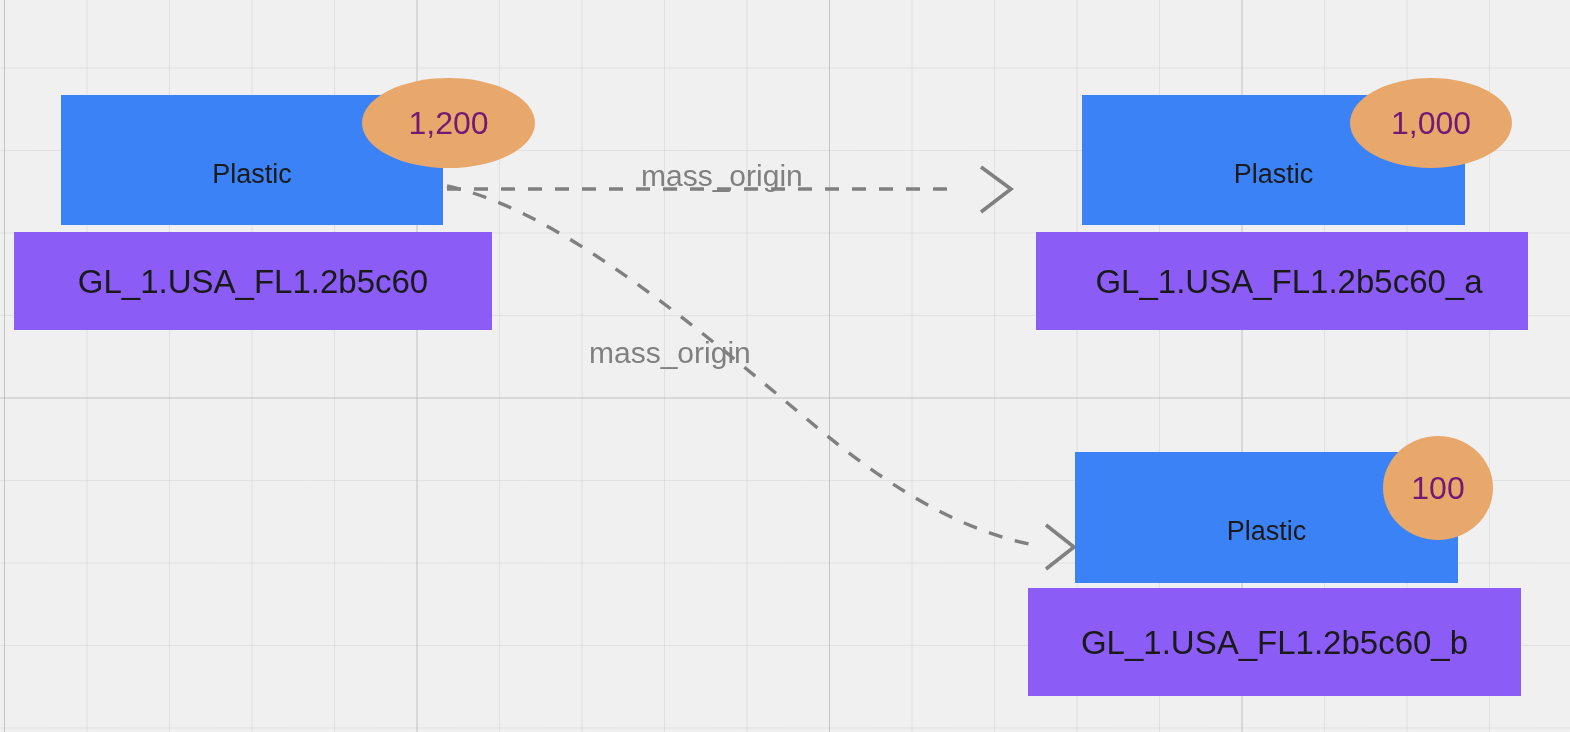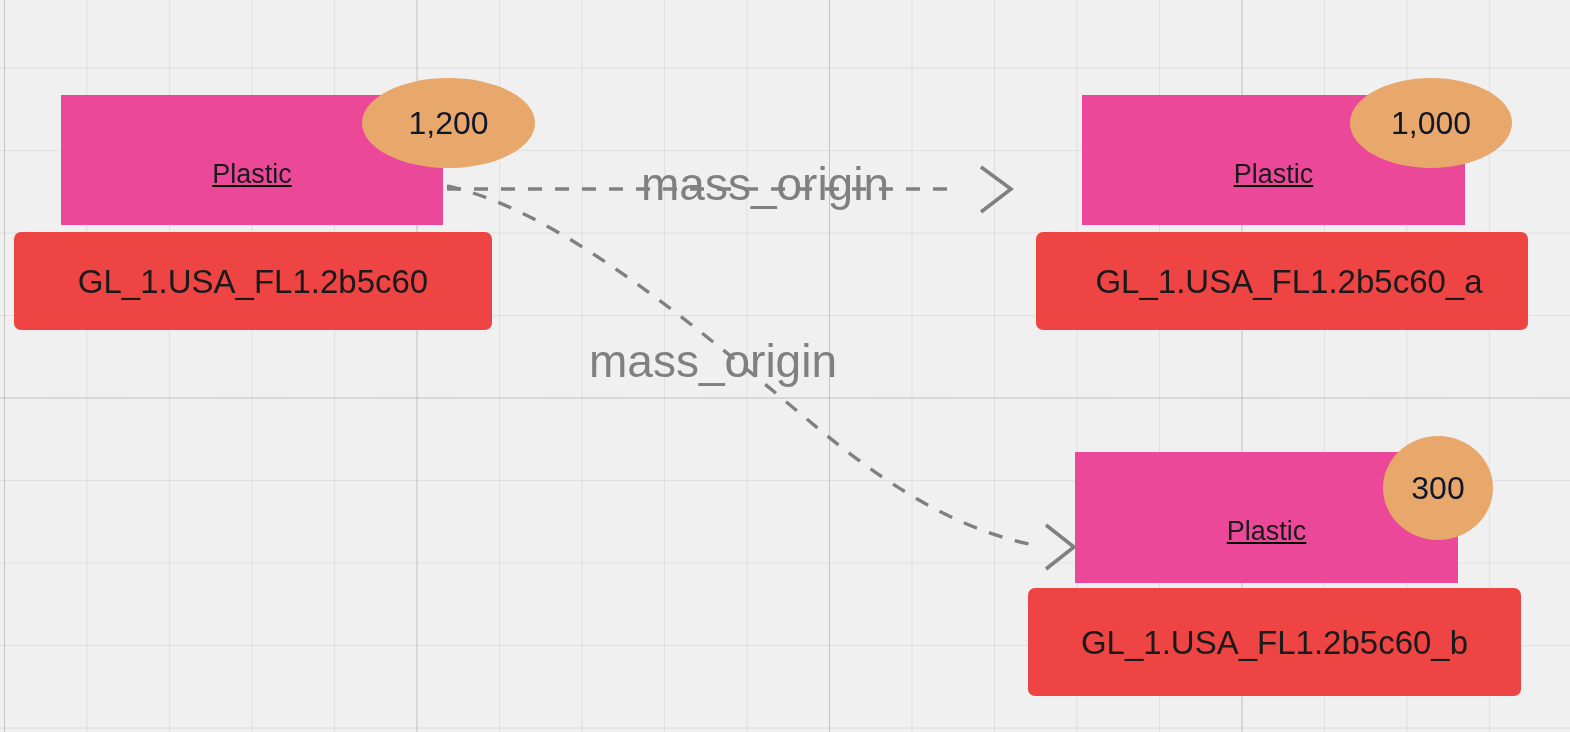--- a/index.html
+++ b/index.html
@@ -66,78 +66,76 @@
   #node-layer {
     position: absolute;
     inset: 0;
     z-index: 2;
   }
 
   .node { position: absolute; }
 
   .node-box {
     position: absolute;
-    background-color: #ec4899;
+    background-color: #3b82f6;
     display: flex;
     align-items: center;
     justify-content: center;
     z-index: 2;
-    text-decoration: underline;
   }
 
   .node-box-label {
     font-size: 27px;
     color: #1a1a1a;
     line-height: 1;
     white-space: nowrap;
   }
 
   .node-id-box {
     position: absolute;
-    background-color: #ef4444;
+    background-color: #8b5cf6;
     display: flex;
     align-items: center;
     justify-content: center;
     z-index: 1;
-    border-radius: 7px;
   }
 
   .node-id-label {
     font-size: 33px;
     color: #1a1a1a;
     line-height: 1;
     white-space: nowrap;
   }
 
   .node-badge {
     position: absolute;
     background-color: #e8a76b;
     display: flex;
     align-items: center;
     justify-content: center;
     z-index: 3;
   }
 
   .node-badge-label {
     font-size: 32px;
-    color: #0f172a;
+    color: #701a75;
     line-height: 1;
     white-space: nowrap;
   }
 
   
   #edge-label-layer {
     position: absolute;
     inset: 0;
     z-index: 3;
   }
 
   .edge-label {
     position: absolute;
-    font-size: 46px;
+    font-size: 30px;
     color: #808080;
     line-height: 1;
     white-space: nowrap;
   }
 
   
   
   #node-source .node-box   { left: 61px;  top: 95px;  width: 382px; height: 130px; }
   #node-source .node-box-label { transform: translateY(14px); }
   #node-source .node-id-box{ left: 14px;  top: 232px; width: 478px; height: 98px; }
@@ -203,21 +201,21 @@
   </div>
 
   <div class="node" id="node-target-b">
     <div class="node-id-box">
       <span class="node-id-label">GL_1.USA_FL1.2b5c60_b</span>
     </div>
     <div class="node-box">
       <span class="node-box-label">Plastic</span>
     </div>
     <div class="node-badge">
-      <span class="node-badge-label">300</span>
+      <span class="node-badge-label">100</span>
     </div>
   </div>
 
 </div>
 
 <div id="edge-label-layer">
   <span class="edge-label" id="edge-label-top">mass_origin</span>
   <span class="edge-label" id="edge-label-bottom">mass_origin</span>
 </div>
 

